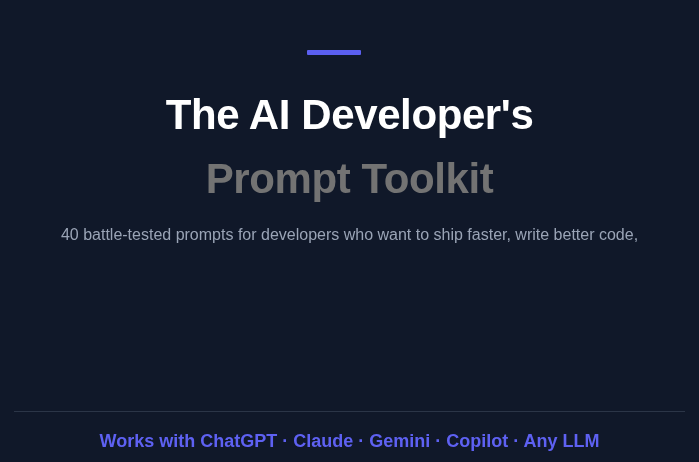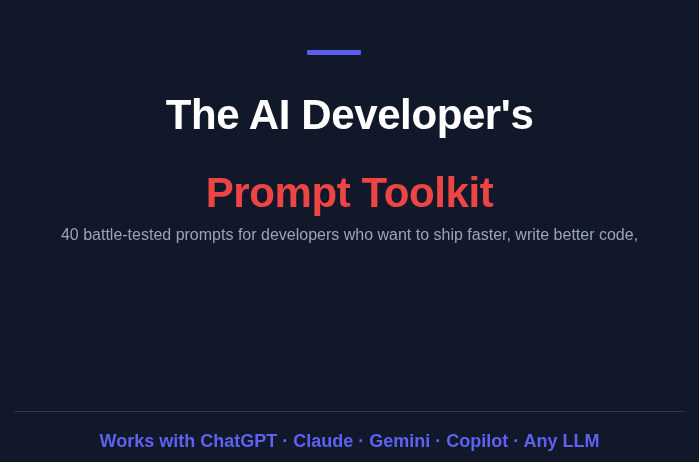--- a/index.html
+++ b/index.html
@@ -45,24 +45,24 @@
     font-size: 42px;
     font-weight: bold;
     color: #ffffff;
     letter-spacing: -0.4px;
     line-height: 54px;
   }
   .headline-line2 {
     display: block;
     font-size: 42px;
     font-weight: bold;
-    color: #ef4444;
+    color: #737373;
     letter-spacing: -0.4px;
     line-height: 54px;
-    margin-top: 24px;
+    margin-top: 10px;
   }
 
   
   .subtitle {
     position: absolute;
     left: 0;
     top: 222px;
     width: 699px;
     text-align: center;
     font-size: 16px;

